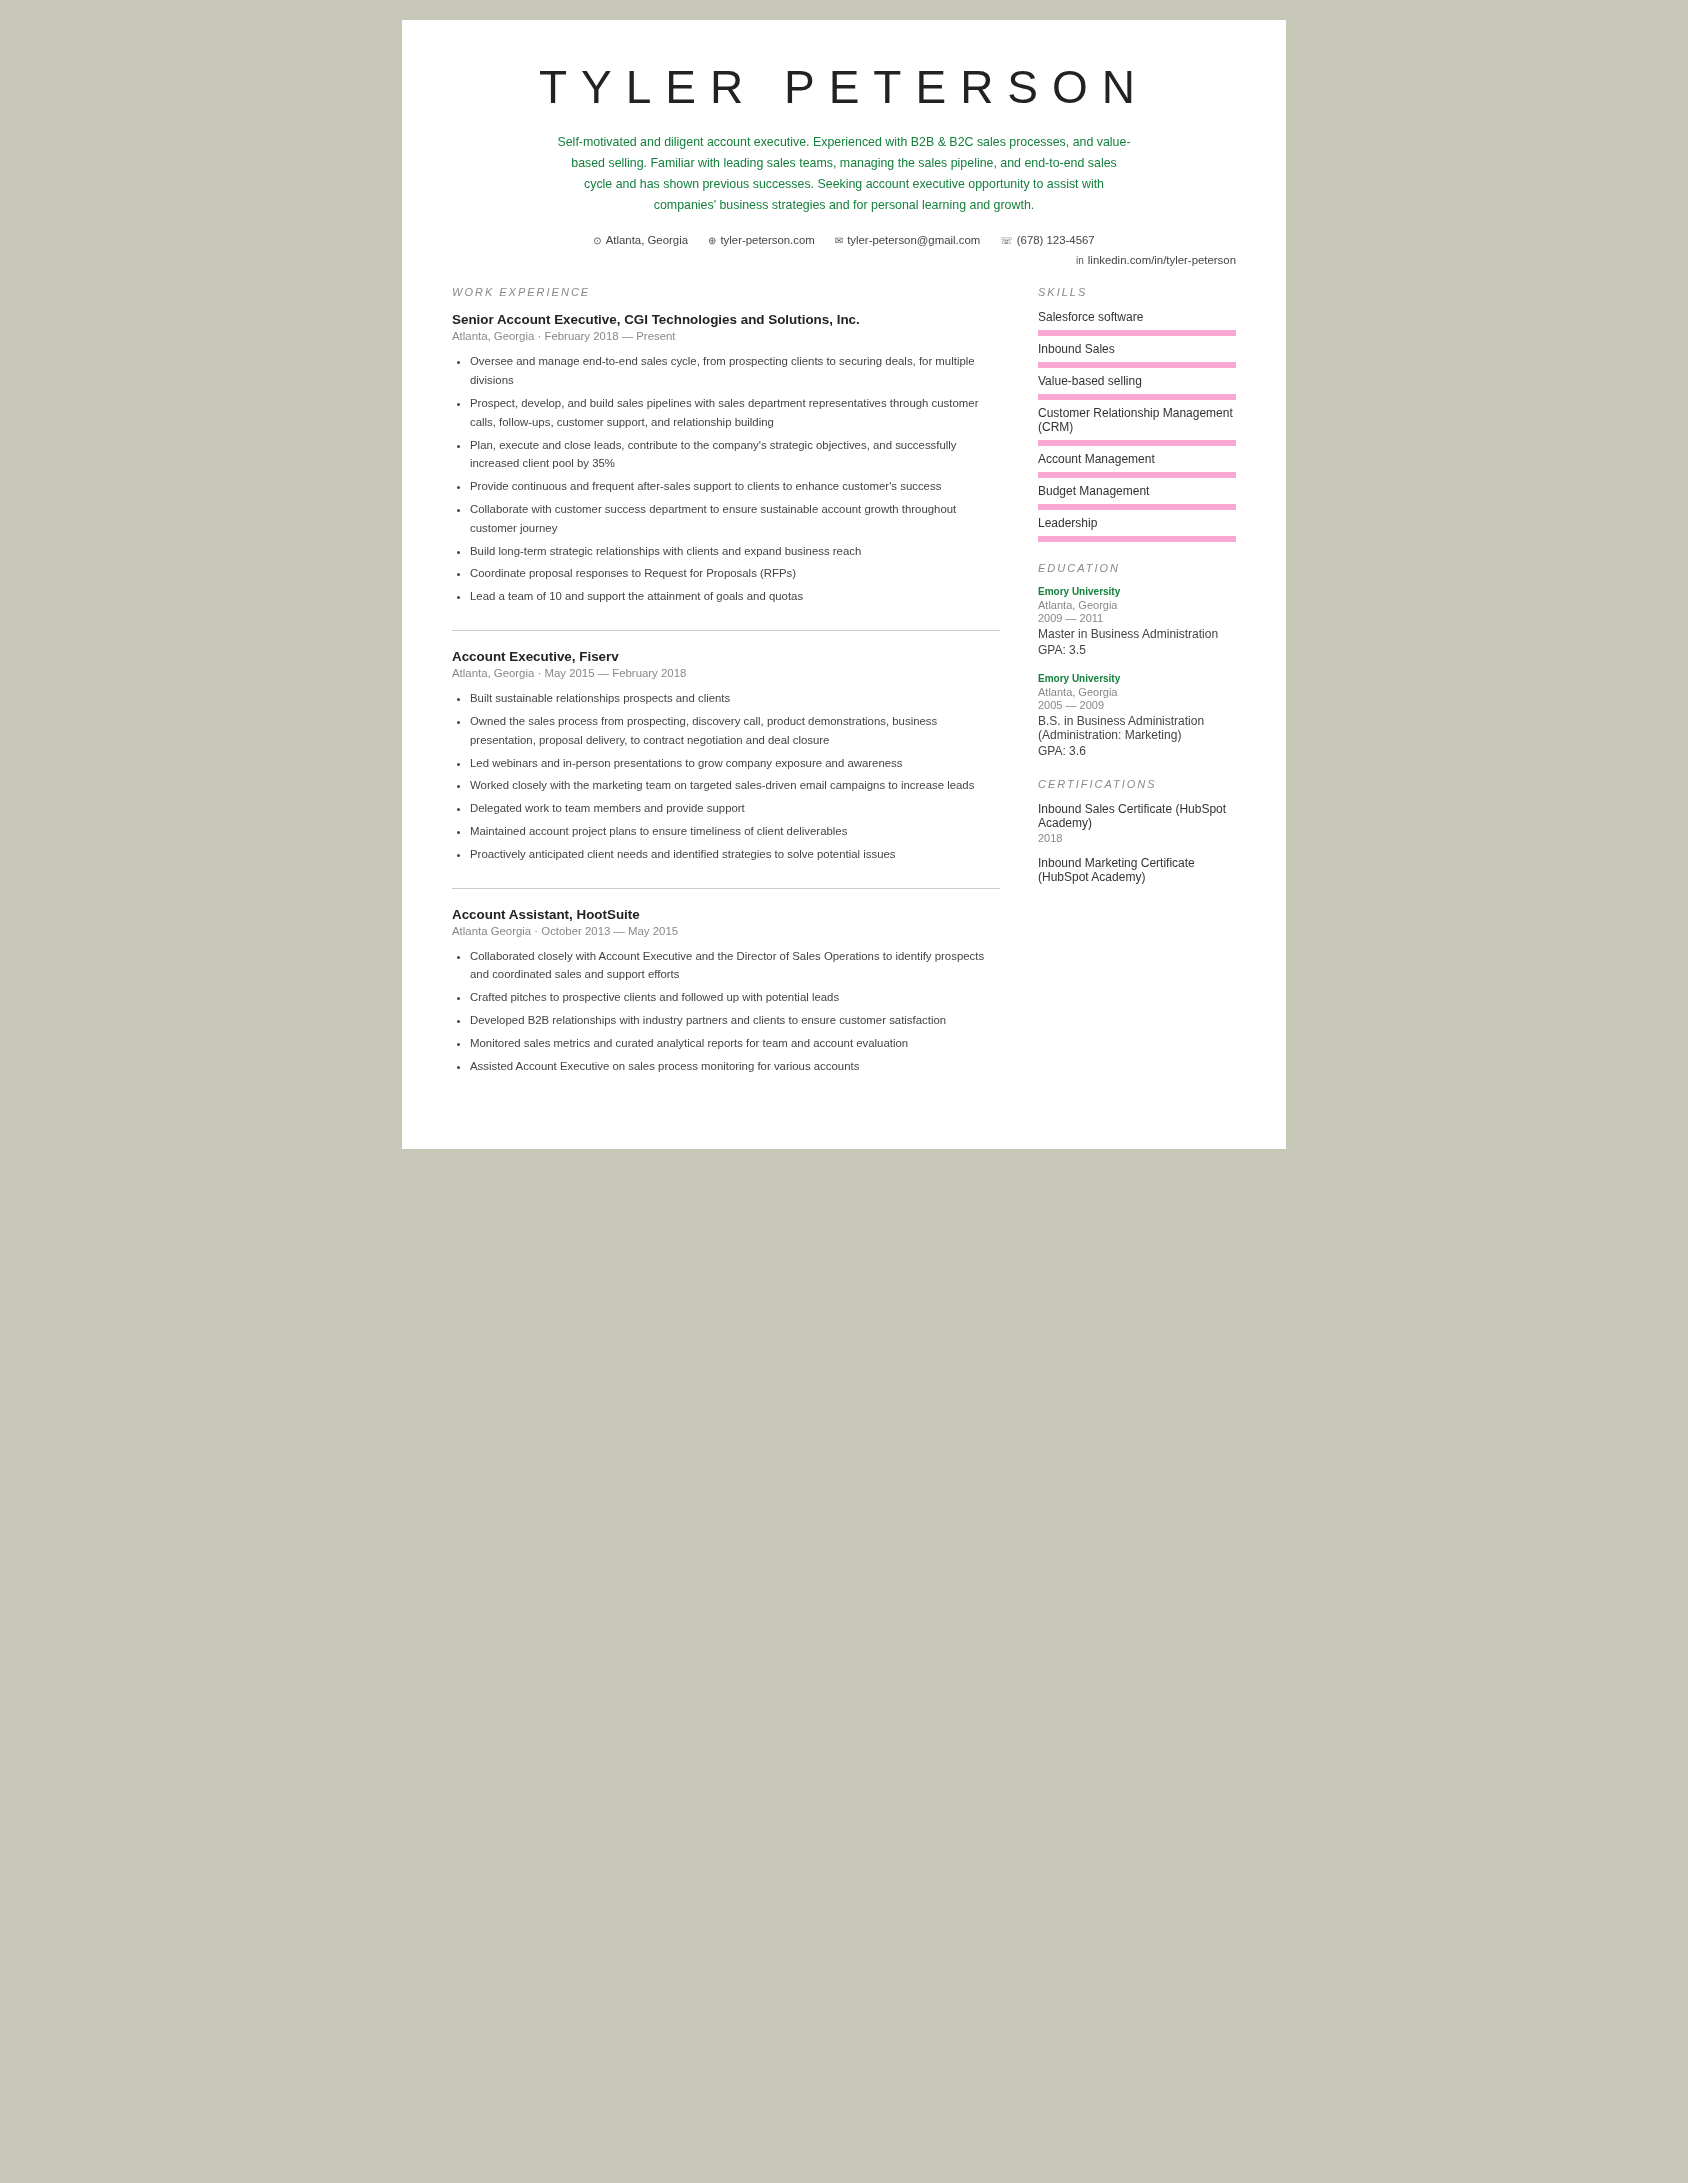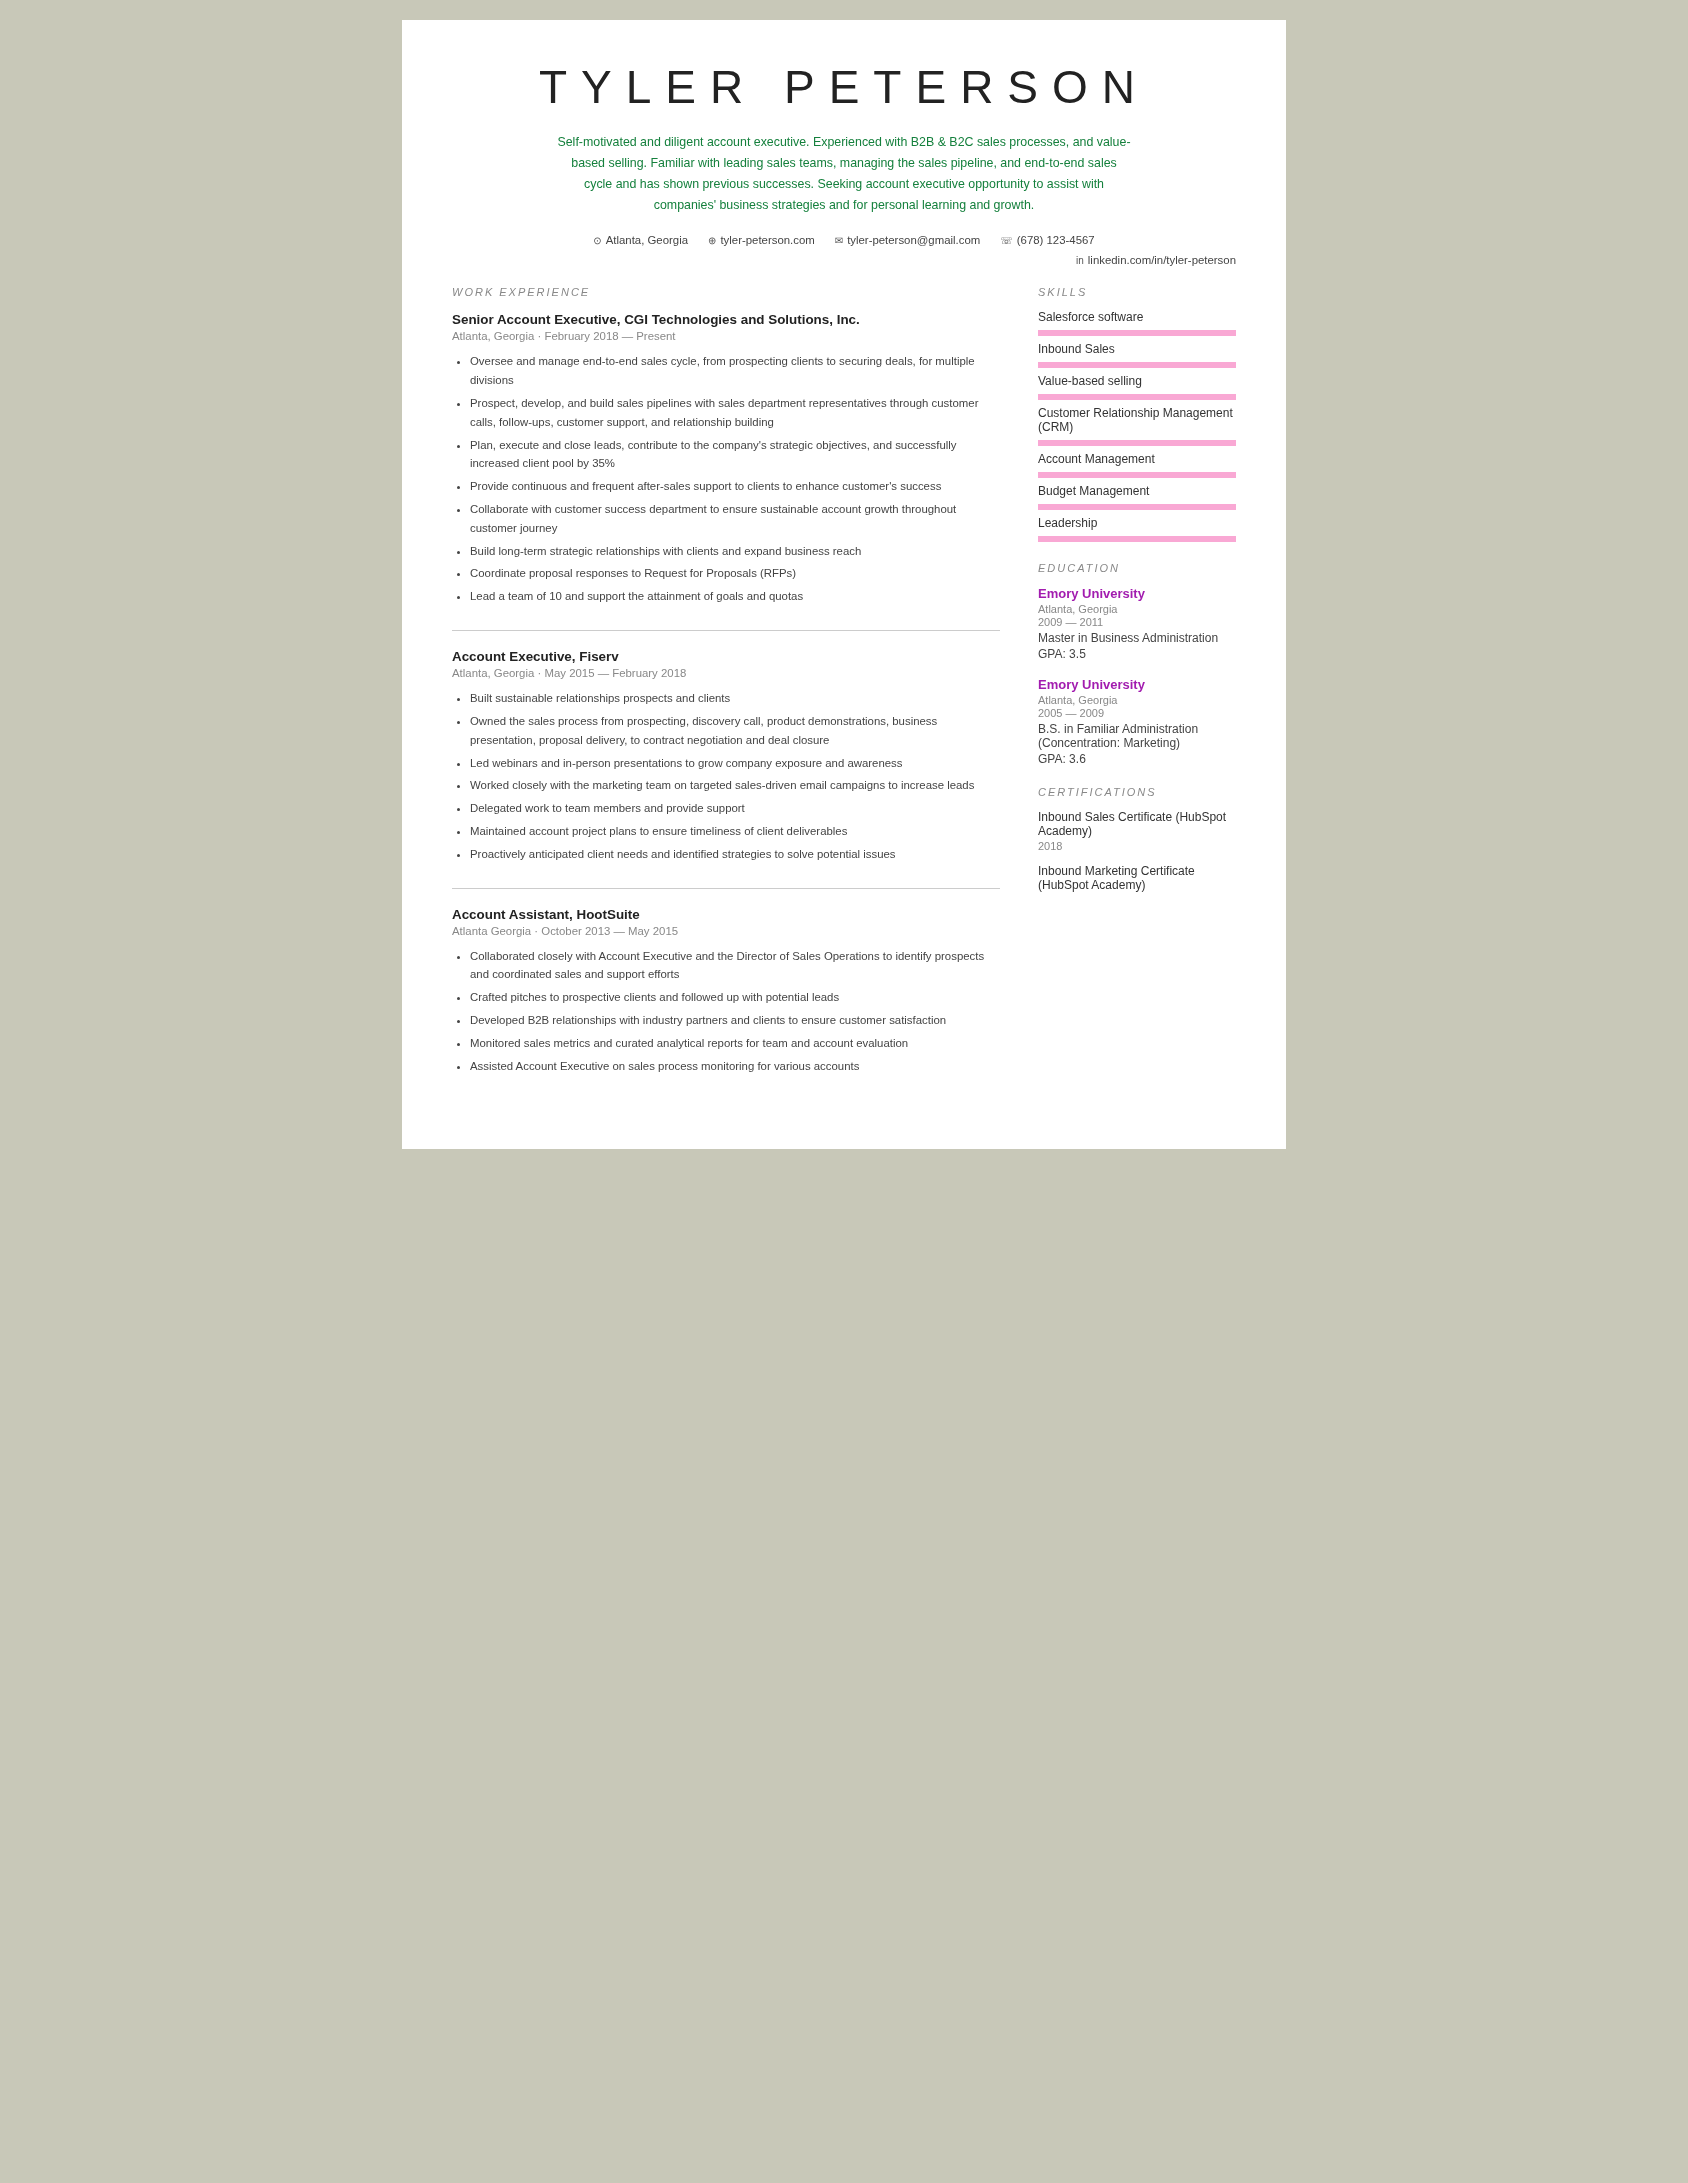--- a/index.html
+++ b/index.html
@@ -133,23 +133,23 @@
       margin-bottom: 6px;
       border-bottom: 6px solid #f9a8d4;
       display: block;
     }
     
     .edu-block {
       margin-bottom: 16px;
     }
     .edu-school {
       font-family: Arial, sans-serif;
-      font-size: 13px;
+      font-size: 10px;
       font-weight: 700;
-      color: #a21caf;
+      color: #15803d;
       margin-bottom: 2px;
     }
     .edu-location {
       font-family: Arial, sans-serif;
       font-size: 11px;
       color: #888;
       margin-bottom: 1px;
     }
     .edu-years {
       font-family: Arial, sans-serif;
@@ -310,21 +310,21 @@
           <div class="edu-location">Atlanta, Georgia</div>
           <div class="edu-years">2009 — 2011</div>
           <div class="edu-degree">Master in Business Administration</div>
           <div class="edu-gpa">GPA: 3.5</div>
         </div>
 
         <div class="edu-block">
           <div class="edu-school">Emory University</div>
           <div class="edu-location">Atlanta, Georgia</div>
           <div class="edu-years">2005 — 2009</div>
-          <div class="edu-degree">B.S. in Familiar Administration (Concentration: Marketing)</div>
+          <div class="edu-degree">B.S. in Business Administration (Administration: Marketing)</div>
           <div class="edu-gpa">GPA: 3.6</div>
         </div>
       </div>
 
       <div class="side-section">
         <div class="section-title">CERTIFICATIONS</div>
 
         <div class="cert-block">
           <div class="cert-name">Inbound Sales Certificate (HubSpot Academy)</div>
           <div class="cert-year">2018</div>

